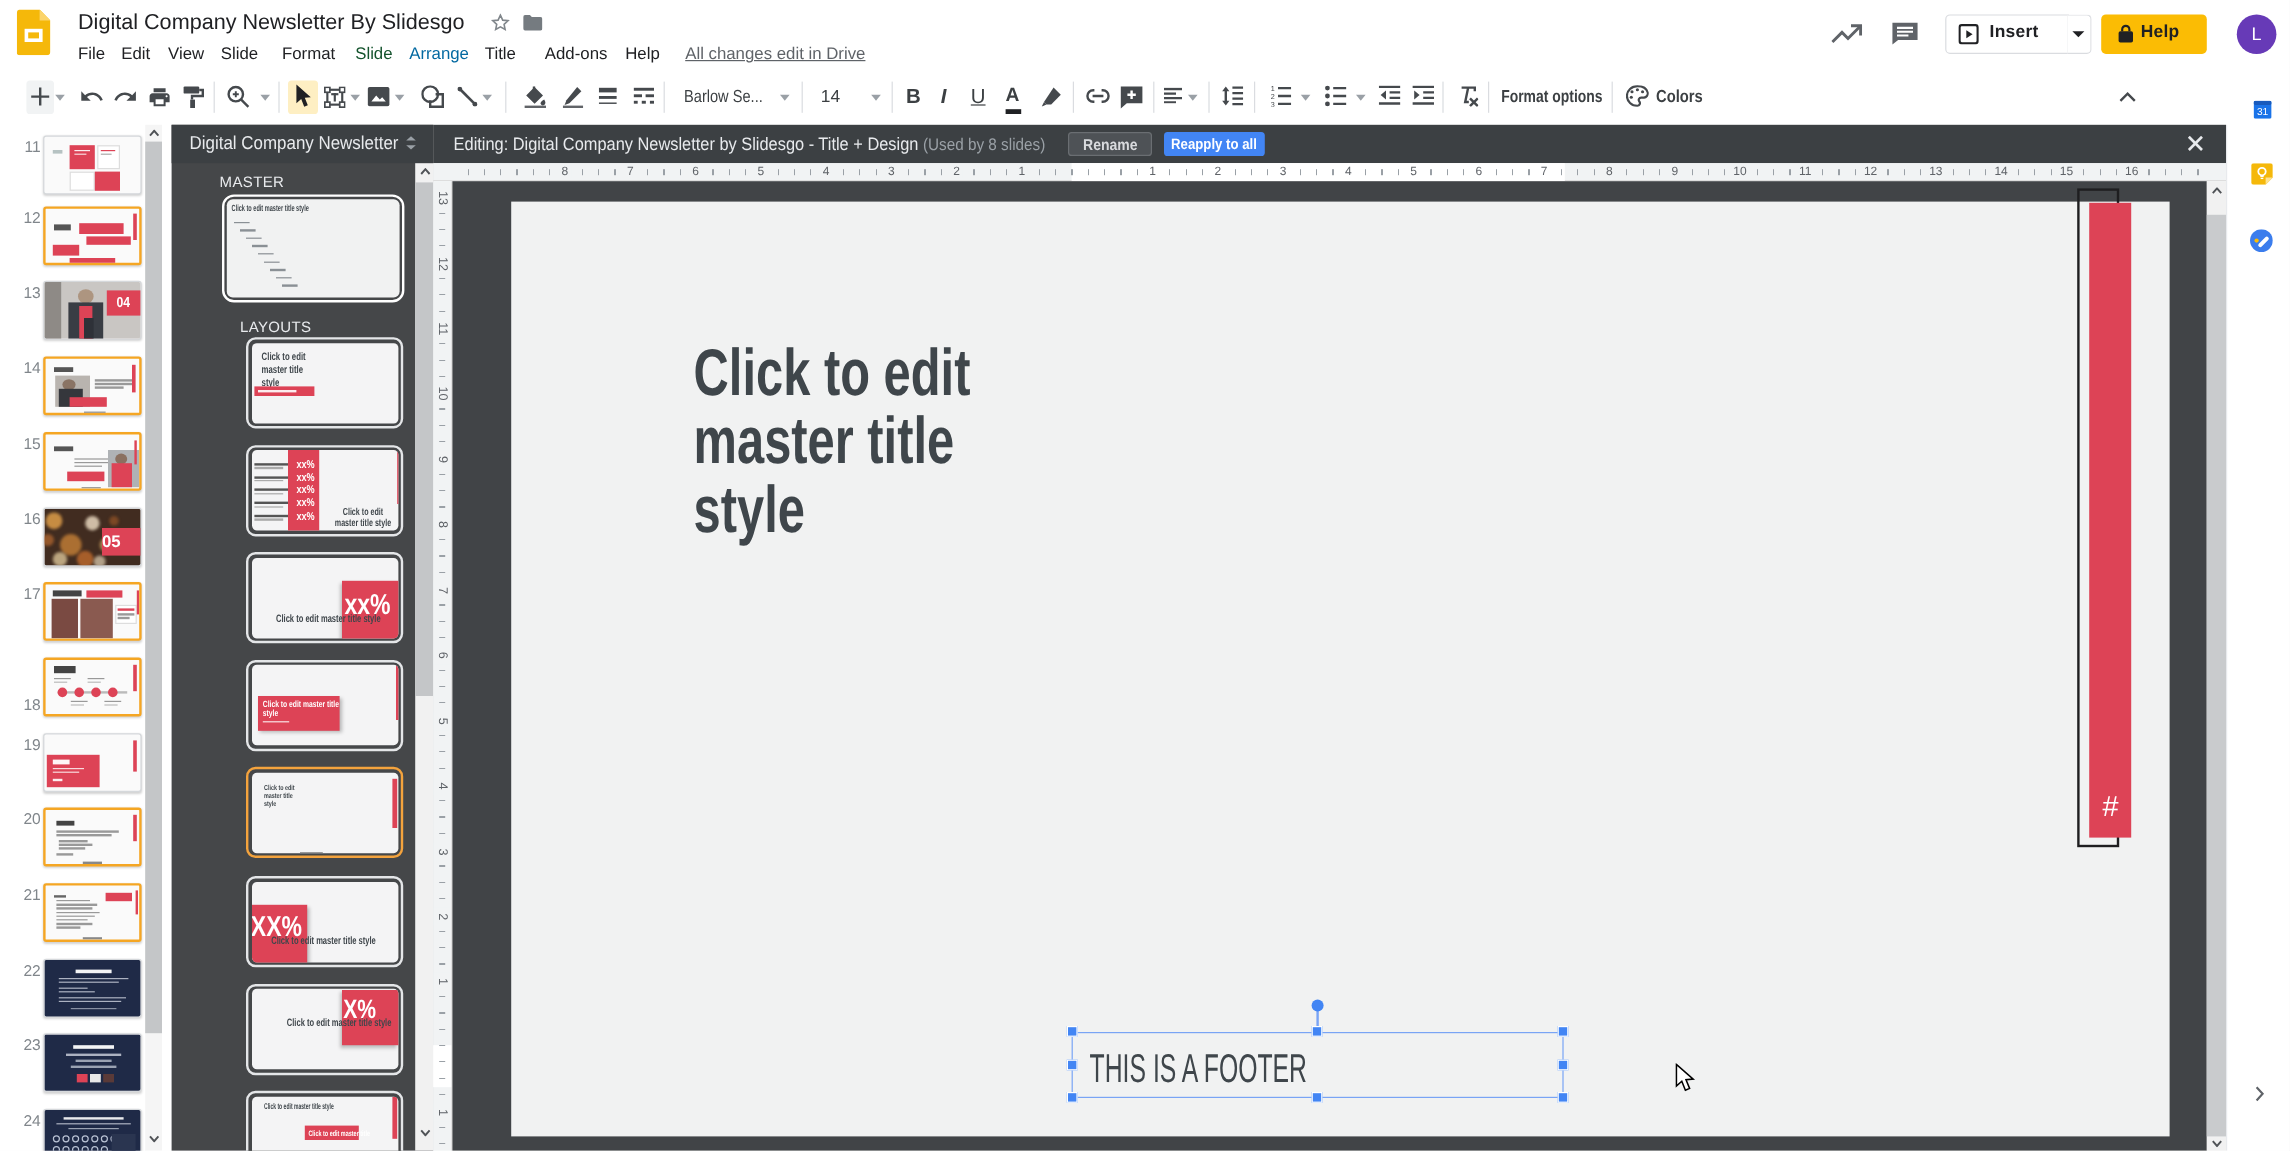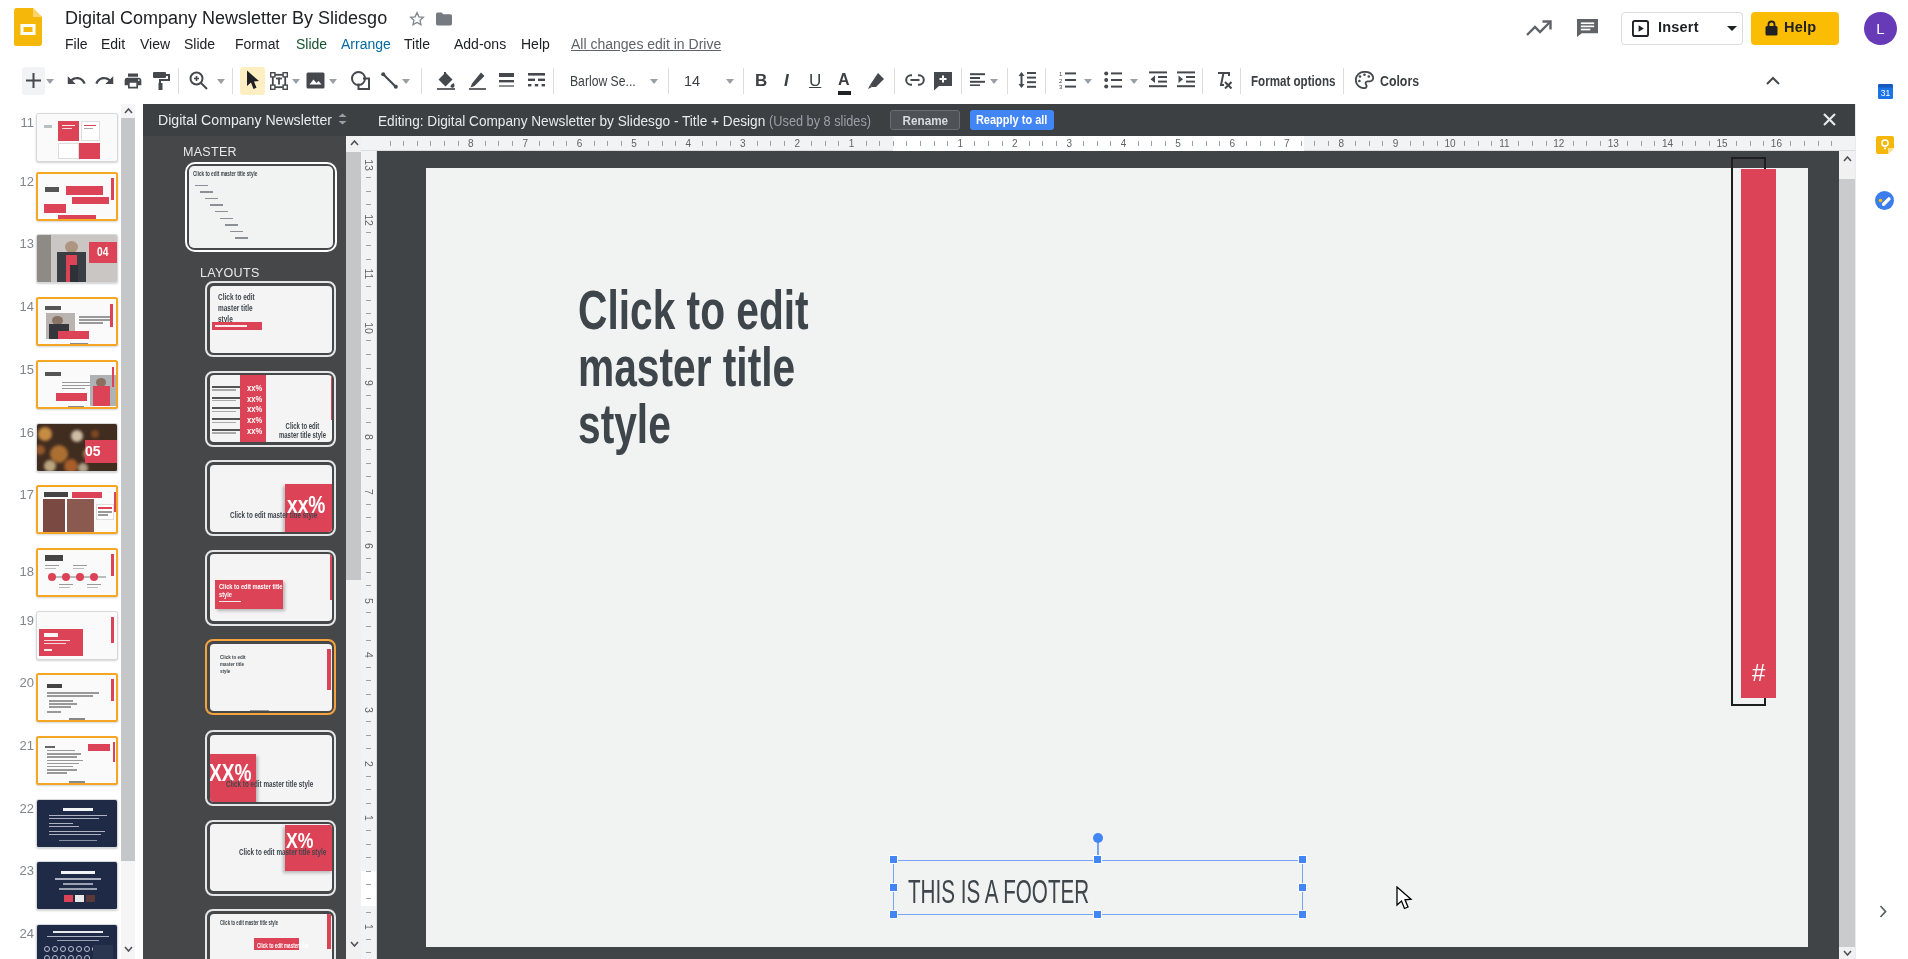--- a/index.html
+++ b/index.html
@@ -350,21 +350,21 @@
 <div class="a" style="left:6px;top:5px;width:24px;height:5px;background:#444"></div>
 <div class="a" style="left:5px;top:12px;width:22px;height:33px;background:#7A4A42"></div>
 <div class="a" style="left:29px;top:12px;width:27px;height:33px;background:#8A5A50"></div>
 <div class="a" style="left:34px;top:5px;width:30px;height:6px;background:#DD4356"></div>
 <div class="a" style="left:58px;top:17px;width:18px;height:16px;background:#fff;border:.5px solid #ddd"></div>
 <div class="a" style="left:60px;top:20px;width:14px;height:2px;background:#DD4356"></div>
 <div class="a" style="left:60px;top:24px;width:14px;height:1.5px;background:#999"></div>
 <div class="a" style="left:60px;top:27px;width:10px;height:1.5px;background:#999"></div>
 <div class="a" style="left:76px;top:5px;width:2px;height:20px;background:#DD4356"></div>
 </div>
-<div class="a" style="left:13px;top:564px;width:21px;font-size:13px;color:#80868B;text-align:right">18</div>
+<div class="a" style="left:13px;top:580px;width:21px;font-size:13px;color:#80868B;text-align:right">18</div>
 <div class="a" style="left:36px;top:547.9px;width:82px;height:49px;background:#FAFAFA;border:2.5px solid #F5A623;border-radius:2.5px;overflow:hidden;box-shadow:0 1px 2px rgba(0,0,0,.18)">
 <div class="a" style="left:7px;top:5px;width:18px;height:6px;background:#444"></div>
 <div class="a" style="left:10px;top:26.5px;width:58px;height:1.5px;background:#bbb"></div>
 <div class="a" style="left:10px;top:23px;width:8px;height:8px;border-radius:50%;background:#DD4356;color:#fff;font-size:5px;text-align:center;line-height:8px"></div>
 <div class="a" style="left:7px;top:15px;width:14px;height:1.5px;background:#999"></div>
 <div class="a" style="left:7px;top:18px;width:11px;height:1.5px;background:#bbb"></div>
 <div class="a" style="left:24px;top:23px;width:8px;height:8px;border-radius:50%;background:#DD4356;color:#fff;font-size:5px;text-align:center;line-height:8px"></div>
 <div class="a" style="left:21px;top:34px;width:14px;height:1.5px;background:#999"></div>
 <div class="a" style="left:21px;top:37px;width:11px;height:1.5px;background:#bbb"></div>
 <div class="a" style="left:38px;top:23px;width:8px;height:8px;border-radius:50%;background:#DD4356;color:#fff;font-size:5px;text-align:center;line-height:8px"></div>

